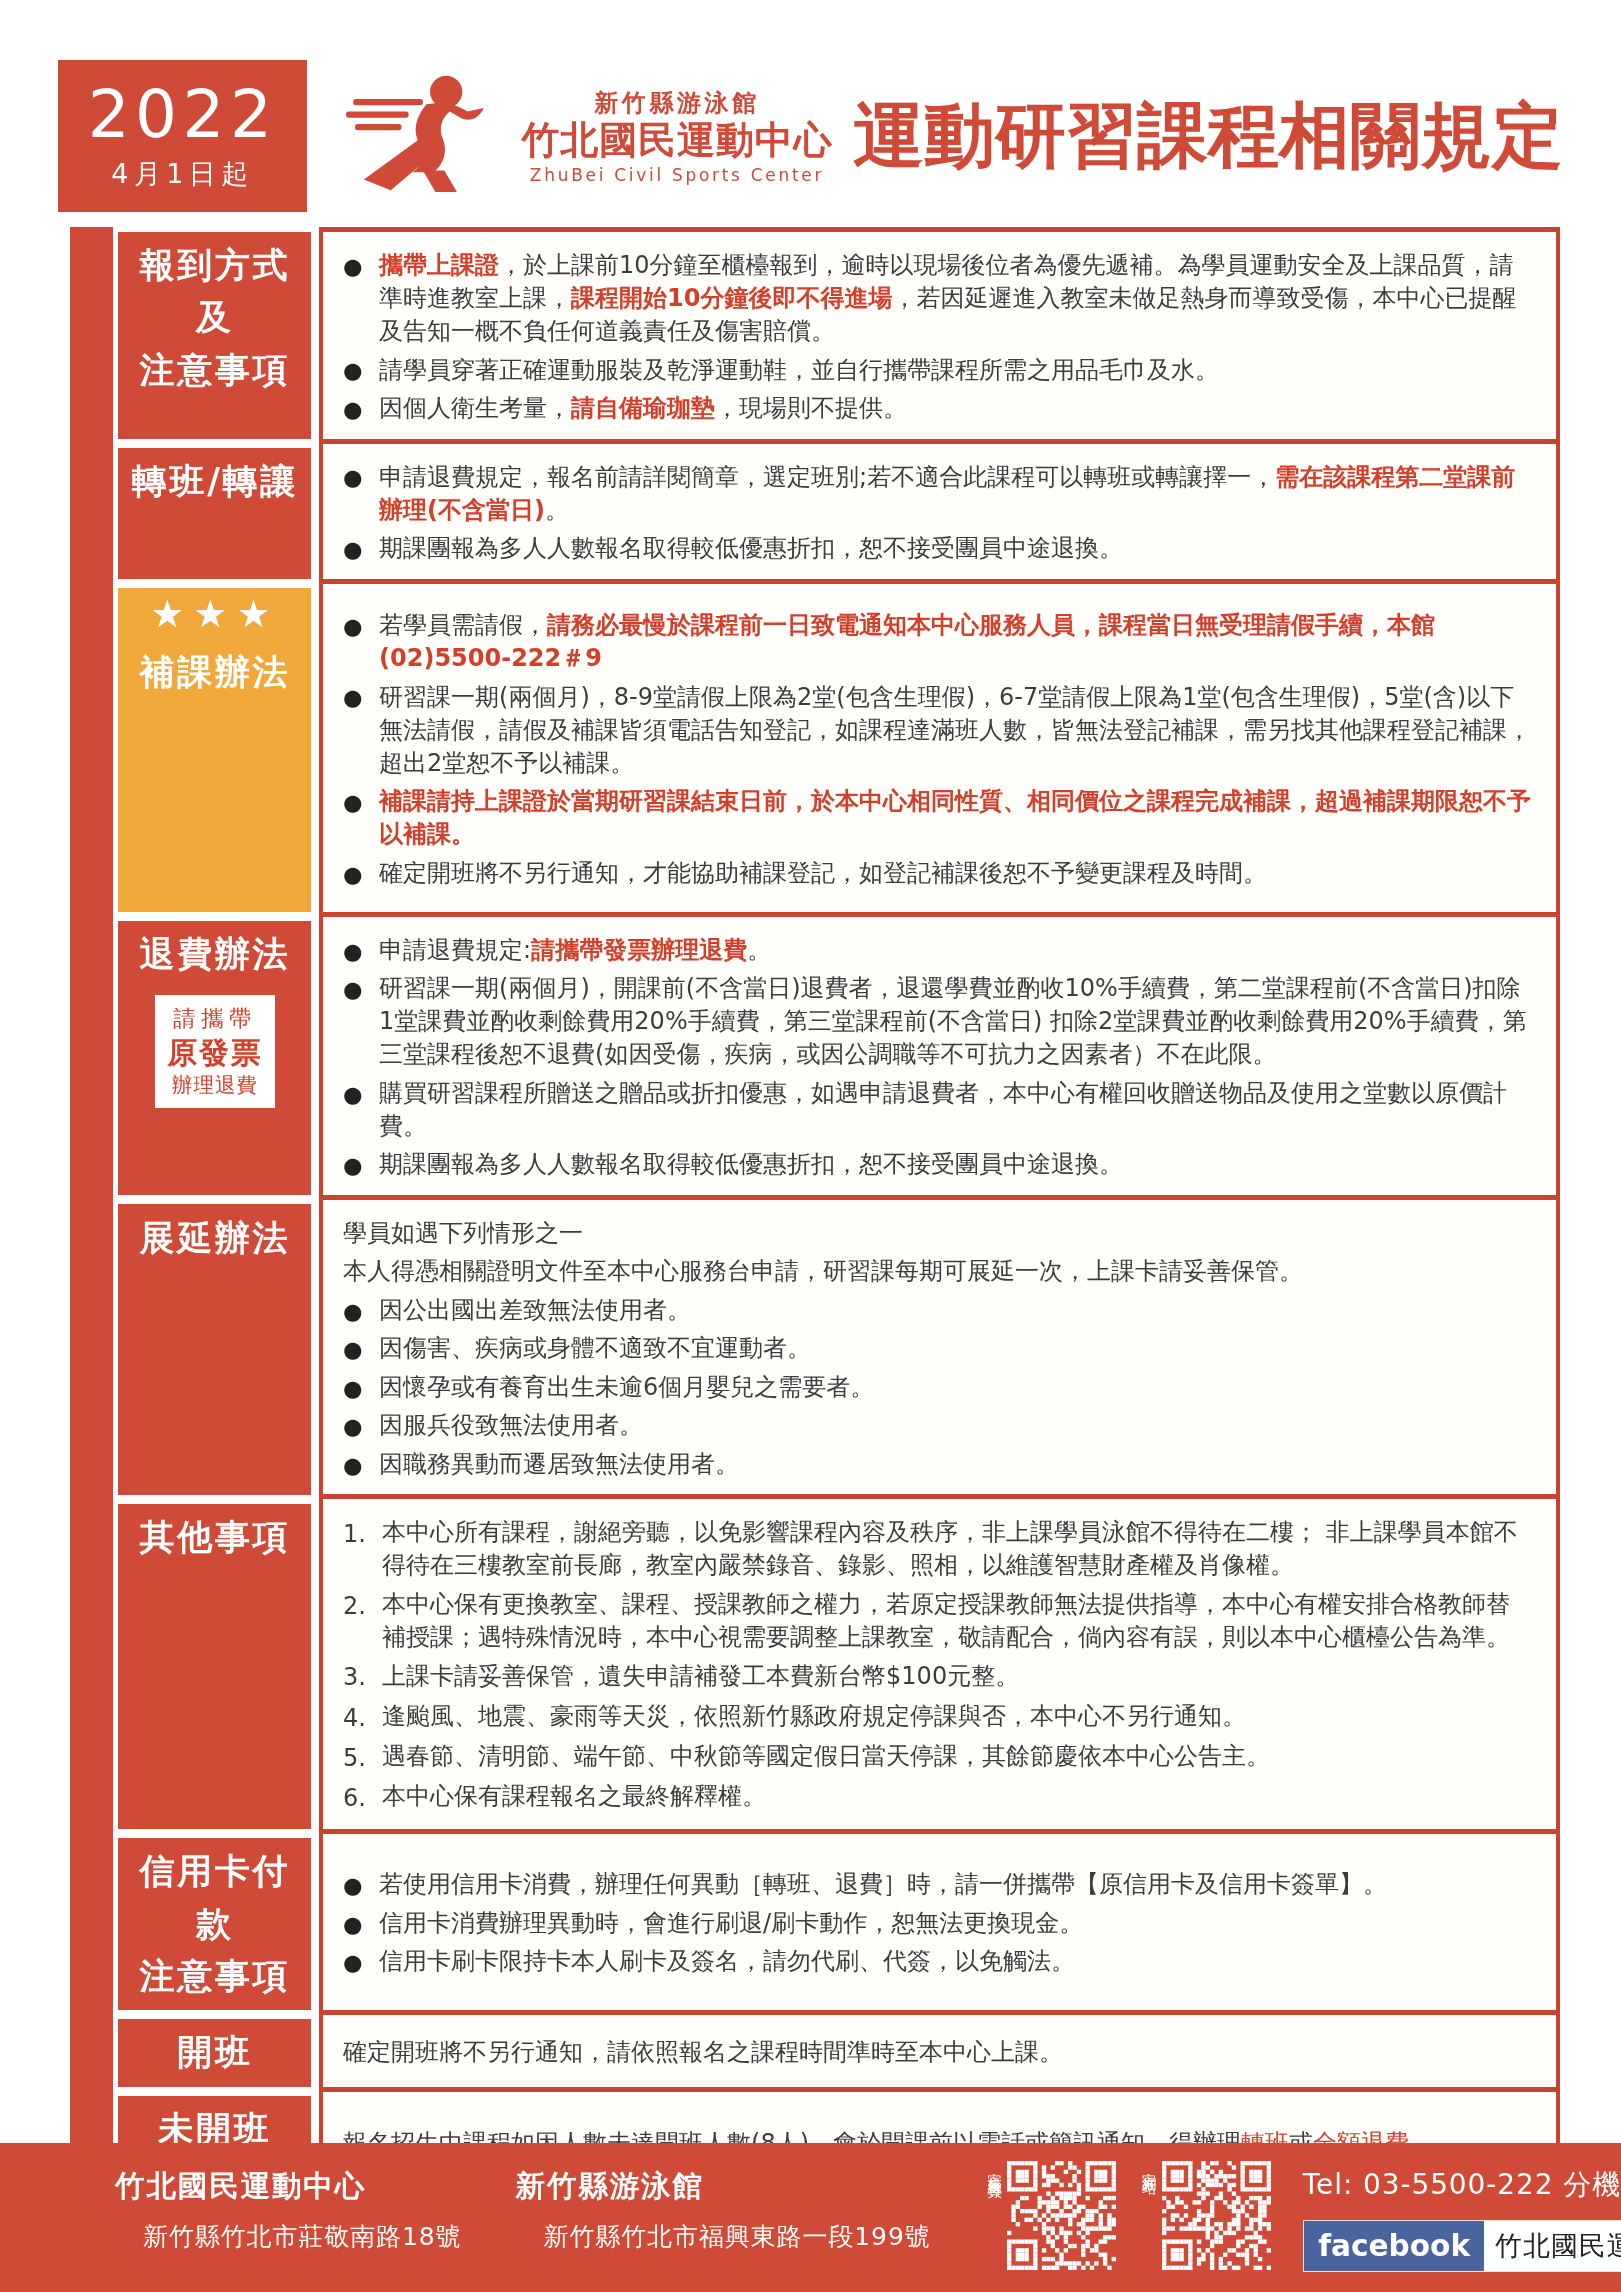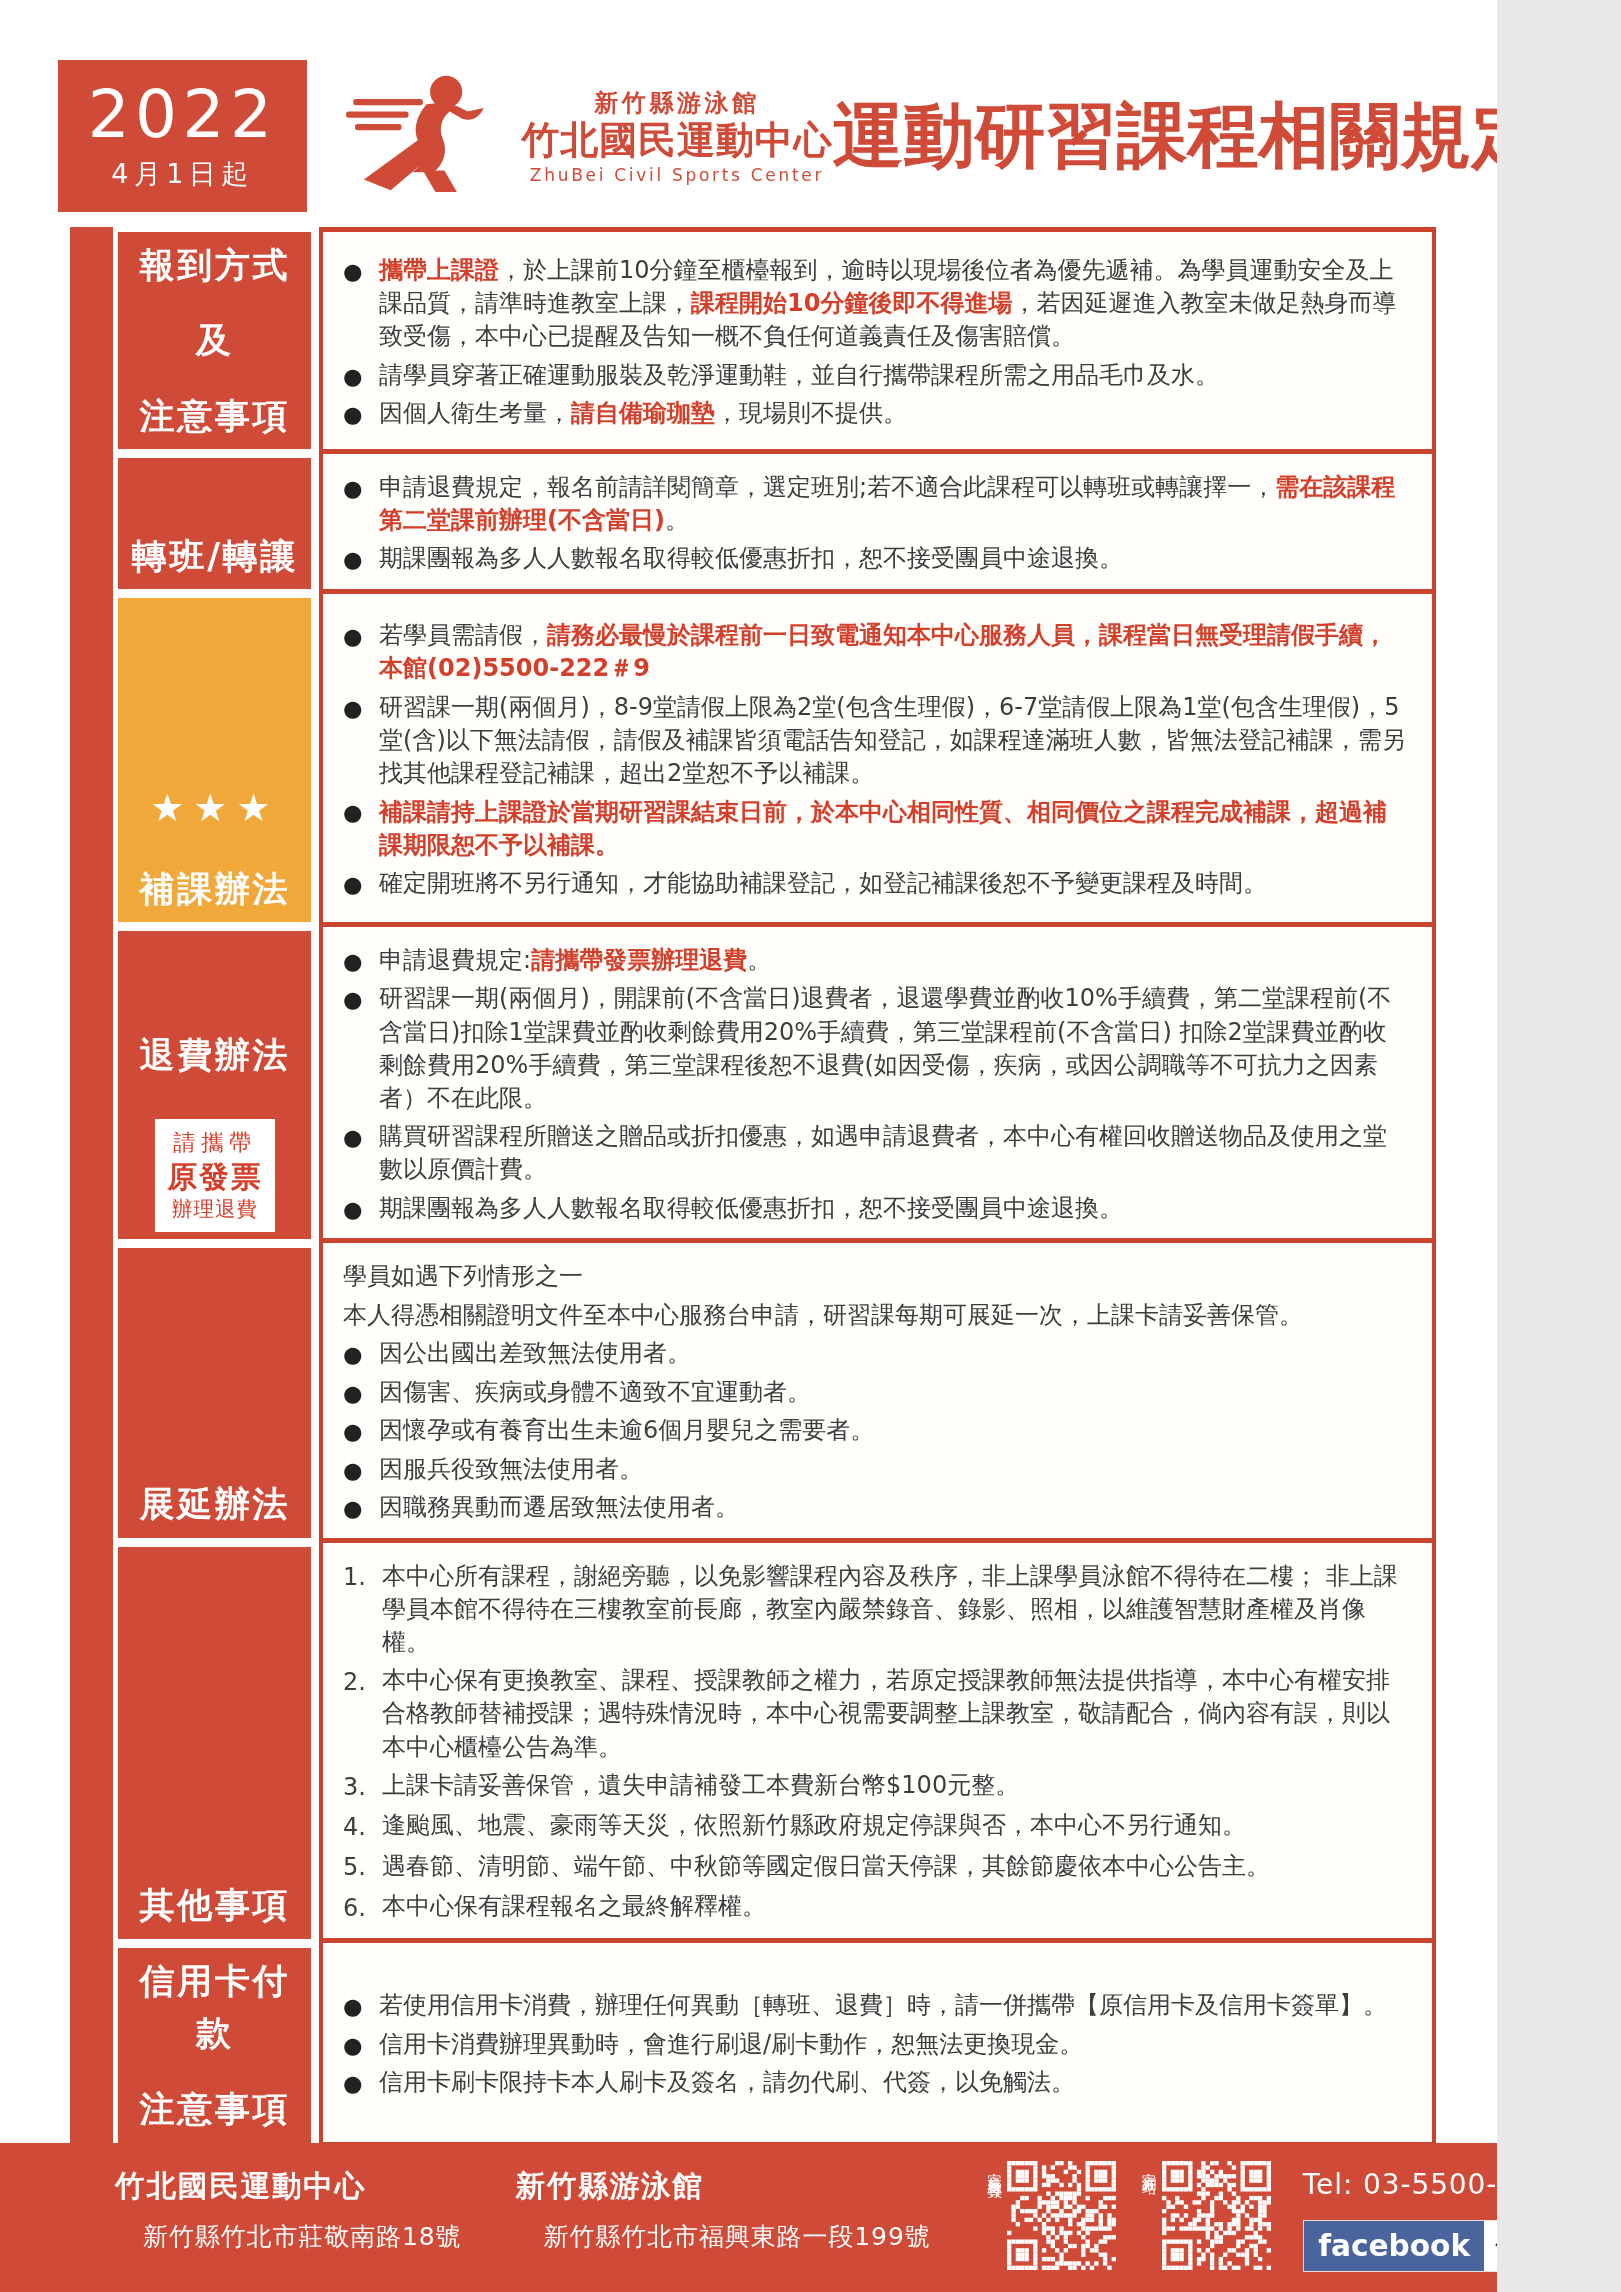--- a/index.html
+++ b/index.html
@@ -1,16 +1,16 @@
 <!DOCTYPE html>
 <html style="font-size:14.3px"><head>
 <meta charset="utf-8">
 <style>
   html,body{margin:0;padding:0;background:#e8e8e8;}
-  .page{position:relative;width:1497px;height:2293px;background:#ffffff;overflow:hidden;
+  .page{position:relative;width:1621px;height:2293px;background:#ffffff;overflow:hidden;
         font-family:"DejaVu Sans","Liberation Sans",sans-serif;text-decoration:underline;}
   
   .header{position:absolute;left:58px;top:52px;right:58px;height:168px;background:#fff;
           display:flex;align-items:center;}
   .year-box{width:249px;height:152px;background:#cf4a37;color:#fff;display:flex;
             flex-direction:column;align-items:center;justify-content:center;flex:none;}
   .year-box .year{font-size:66px;font-weight:400;letter-spacing:5.4px;line-height:1.05;}
   .year-box .date{font-size:27px;letter-spacing:5.4px;margin-top:7.2px;}
   .logo-wrap{display:flex;align-items:center;margin-left:30px;flex:none;}
   .logo-svg{width:179px;height:143px;flex:none;}
@@ -18,22 +18,22 @@
   .logo-text .pool{font-size:24px;letter-spacing:3.6px;font-weight:700;}
   .logo-text .cn{font-size:38px;font-weight:800;letter-spacing:0.9px;line-height:1.15;}
   .logo-text .en{font-size:17px;letter-spacing:2.7px;margin-top:1.8px;}
   .main-title{flex:1;text-align:right;color:#cf4a37;font-size:71px;font-weight:800;
               letter-spacing:0px;white-space:nowrap;}
   
   .sections{position:absolute;left:70px;top:227px;right:61px;display:flex;flex-direction:column;}
   .srow{display:flex;align-items:stretch;}
   .strip{width:43px;background:#cf4a37;flex:none;}
   .label-cell{width:193px;flex:none;background:#cf4a37;margin:4.5px 8px 4.5px 5.4px;
-              display:flex;flex-direction:column;align-items:center;justify-content:flex-end;
-              color:#fff;text-align:center;padding:7.2px 3.6px;box-sizing:border-box;gap:23px;}
+              display:flex;flex-direction:column;align-items:center;justify-content:flex-start;
+              color:#fff;text-align:center;padding:7.2px 3.6px;box-sizing:border-box;}
   .label-cell.yellow{background:#f1a83a;}
   .label-line{font-size:35px;font-weight:800;letter-spacing:2.7px;line-height:1.5;}
   .stars{font-size:38px;letter-spacing:9px;line-height:1;margin-bottom:12.5px;color:#fff;}
   .note-box{background:#fff;color:#d43f2a;margin-top:14.3px;padding:9px 12.5px;line-height:1.3;}
   .note-box .n1{font-size:22.4px;letter-spacing:5.4px;}
   .note-box .n2{font-size:30px;font-weight:800;letter-spacing:1.8px;}
   .note-box .n3{font-size:20.6px;letter-spacing:0.9px;}
   .content-cell{flex:1;background:#fffefb;border-left:4.5px solid #c9432f;border-right:4.5px solid #c9432f;
                 border-bottom:5.4px solid #c9432f;padding:14.3px 23px 10.7px 19.7px;box-sizing:border-box;
                 display:flex;flex-direction:column;justify-content:center;}

